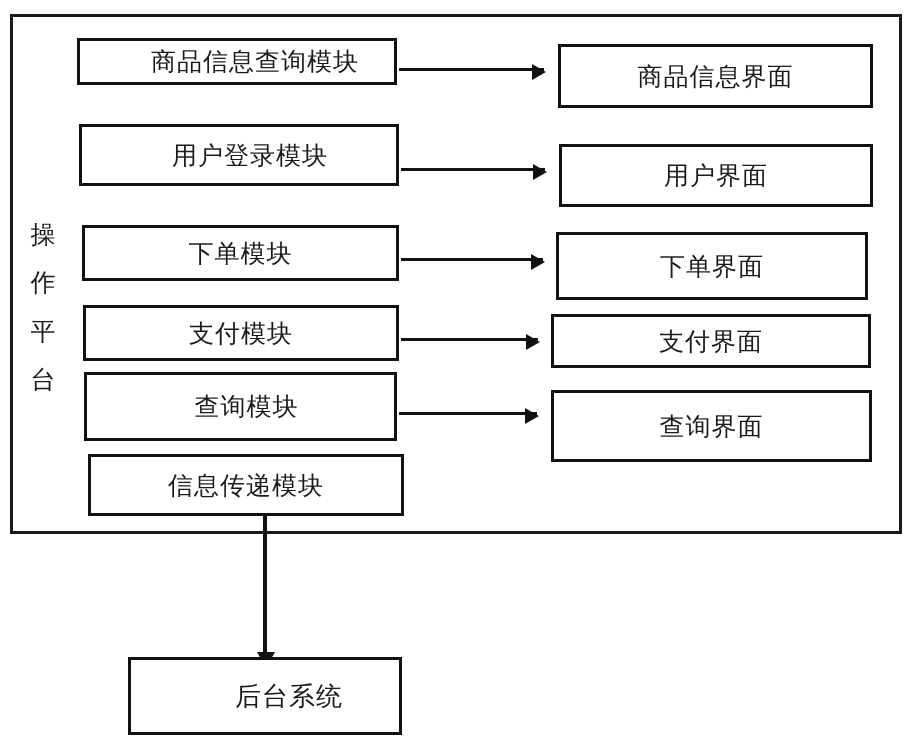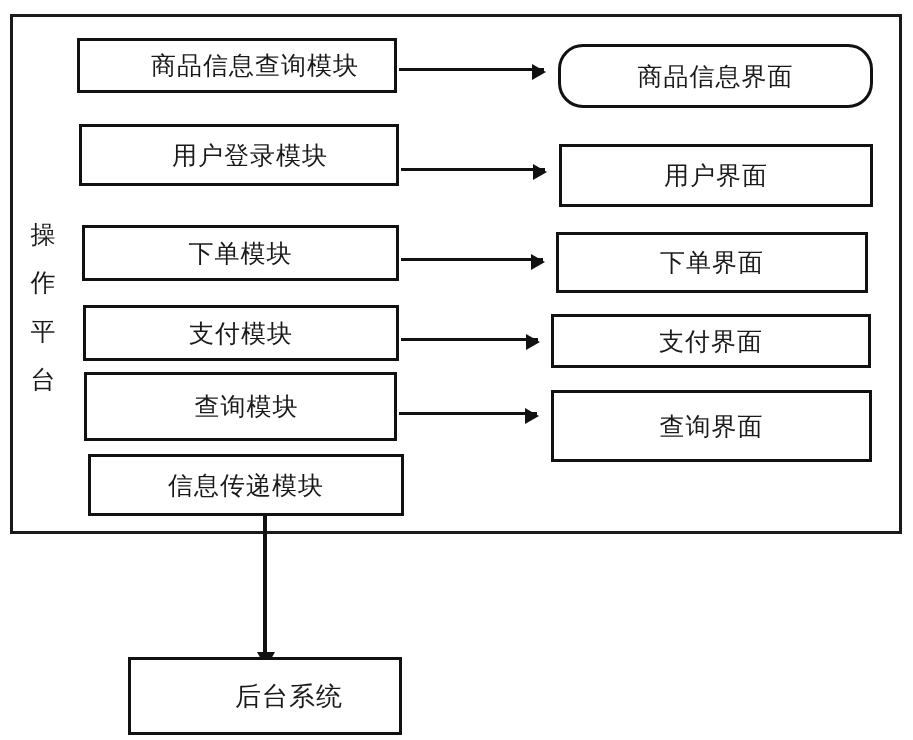--- a/index.html
+++ b/index.html
@@ -109,37 +109,37 @@
 
   <div class="platform-frame"></div>
 
   <div class="platform-label">
     <span>操</span>
     <span>作</span>
     <span>平</span>
     <span>台</span>
   </div>
 
-  <div class="node left-col" style="left:77px; top:38px; width:320px; height:55px;padding-left:36px;">商品信息查询模块</div>
+  <div class="node left-col" style="left:77px; top:38px; width:320px; height:47px;padding-left:36px;">商品信息查询模块</div>
 
   <div class="node left-col" style="left:79px; top:124px; width:320px; height:62px;padding-left:22px;">用户登录模块</div>
 
   <div class="node left-col" style="left:82px; top:225px; width:317px; height:56px;">下单模块</div>
 
   <div class="node left-col" style="left:83px; top:305px; width:316px; height:56px;">支付模块</div>
 
   <div class="node left-col" style="left:84px; top:372px; width:313px; height:69px;padding-left:12px;">查询模块</div>
 
   <div class="node left-col" style="left:88px; top:454px; width:316px; height:62px;text-align:right;">信息传递模块</div>
 
-  <div class="node right-col" style="left:558px; top:44px; width:315px; height:64px;border-radius:25px;">商品信息界面</div>
+  <div class="node right-col" style="left:558px; top:44px; width:315px; height:64px;">商品信息界面</div>
 
   <div class="node right-col" style="left:559px; top:144px; width:314px; height:63px;">用户界面</div>
 
-  <div class="node right-col" style="left:556px; top:232px; width:312px; height:61px;">下单界面</div>
+  <div class="node right-col" style="left:556px; top:232px; width:312px; height:68px;">下单界面</div>
 
   <div class="node right-col" style="left:551px; top:314px; width:320px; height:54px;">支付界面</div>
 
   <div class="node right-col" style="left:551px; top:390px; width:321px; height:72px;">查询界面</div>
 
   <div class="arrow-h" style="left:399px; top:68px; width:145px;"></div>
 
   <div class="arrow-h" style="left:401px; top:168px; width:144px;"></div>
 
   <div class="arrow-h" style="left:401px; top:258px; width:142px;"></div>

